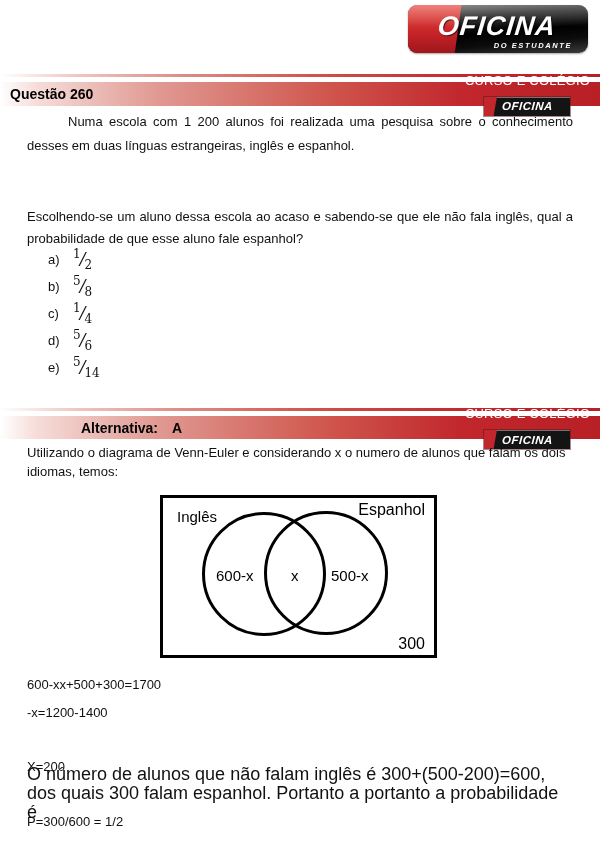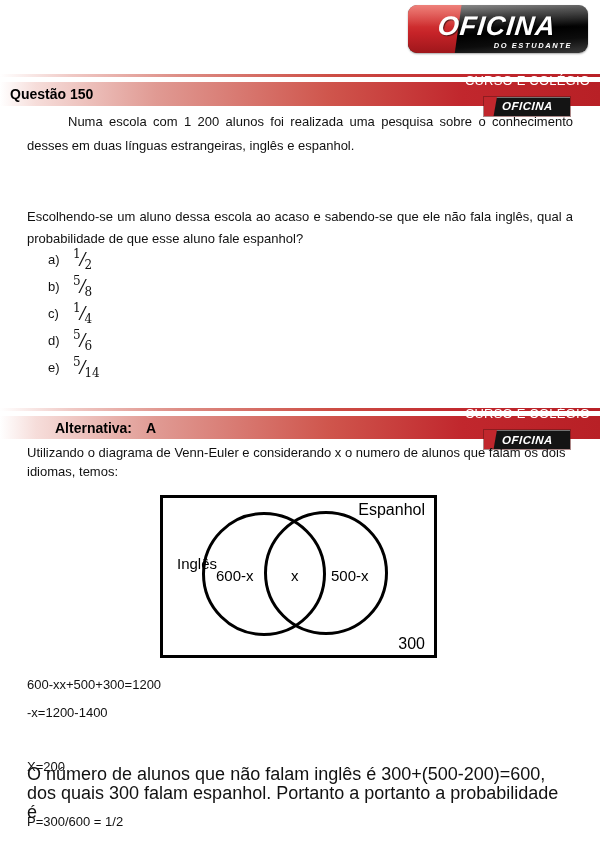--- a/index.html
+++ b/index.html
@@ -44,21 +44,21 @@
     height:3px;
     background:linear-gradient(to right,#ffffff 0%,#f0c9c5 12%,#dd8d85 30%,#cd4e45 55%,#c1272d 78%,#b82026 100%);
   }
   .bar-main {
     margin-top:5px; height:24px;
     display:flex; align-items:center; justify-content:space-between;
     background:linear-gradient(to right,#ffffff 0%,#f6ddda 6%,#e09a93 26%,#cf554c 55%,#c1272d 77%,#b82026 100%);
   }
   #answer-bar .bar-main { height:23px; }
   .bar-title { font-size:14px; font-weight:bold; color:#000; padding-left:10px; white-space:nowrap; }
-  #answer-bar .bar-title { padding-left:55px; }
+  #answer-bar .bar-title { padding-left:81px; }
   .answer-letter { margin-left:14px; }
   .bar-right { display:flex; align-items:center; gap:9px; padding-right:10px;flex-direction:column; }
   .bar-right-label { color:#ffffff; font-size:13px; letter-spacing:.2px; white-space:nowrap; }
   .mini-logo {
     position:relative; width:86px; height:19px; background:#141414;
     display:flex; align-items:center; justify-content:center; overflow:hidden;
     box-shadow:inset 0 1px 0 rgba(255,255,255,.4), 0 0 0 1px rgba(90,20,20,.5);
   }
   .mini-red { position:absolute; left:-4px; top:-2px; width:15px; height:26px; background:#c1272d; transform:skewX(-10deg); }
   .mini-text { position:relative; color:#fff; font-style:italic; font-weight:bold; font-size:11.5px; letter-spacing:.5px; transform:skewX(-4deg); }
@@ -82,21 +82,21 @@
   #sol-intro { position:absolute; left:27px; top:443px; width:546px; font-size:13px; line-height:19px; }
 
   .venn-box {
     position:absolute; left:160px; top:495px; width:277px; height:163px;
     border:3px solid #000; background:#fff;
   }
   .venn-circle { position:absolute; border:3px solid #000; border-radius:50%; }
   #venn-circle-left  { left:39px;  top:14px; width:124px; height:124px; }
   #venn-circle-right { left:101px; top:13px; width:124px; height:124px; }
   .venn-label { position:absolute; font-size:15px; color:#000; white-space:nowrap; }
-  #venn-lbl-left-set  { left:14px; top:10px;margin-top:47px; }
+  #venn-lbl-left-set  { left:14px; top:10px; }
   #venn-lbl-right-set { right:9px; top:3px; font-size:16px; }
   #venn-lbl-left-val  { left:53px; top:69px; }
   #venn-lbl-intersect { left:128px; top:69px; }
   #venn-lbl-right-val { left:168px; top:69px; }
   #venn-lbl-outside   { right:9px; bottom:2px; font-size:16px; }
 
   .eq { position:absolute; left:27px; font-size:13px; color:#111; }
   #sol-eq1 { top:677px; }
   #sol-eq2 { top:705px; }
   #sol-eq3 { top:733px;margin-top:26px; }
@@ -111,21 +111,21 @@
   <div class="logo-main">
     <span class="logo-red-accent"></span>
     <span class="logo-gloss"></span>
     <span class="logo-text">OFICINA</span>
     <span class="logo-subtext">DO ESTUDANTE</span>
   </div>
 
   <div class="bar-group" id="question-bar">
     <div class="bar-line"></div>
     <div class="bar-main">
-      <span class="bar-title">Questão 150</span>
+      <span class="bar-title">Questão 260</span>
       <span class="bar-right">
         <span class="bar-right-label">CURSO E COLÉGIO</span>
         <span class="mini-logo">
           <span class="mini-red"></span>
           <span class="mini-text">OFICINA</span>
         </span>
       </span>
     </div>
   </div>
 
@@ -175,20 +175,20 @@
     <span class="venn-label" id="venn-lbl-left-set">Inglês</span>
     <span class="venn-label" id="venn-lbl-right-set">Espanhol</span>
     <div class="venn-circle" id="venn-circle-left"></div>
     <div class="venn-circle" id="venn-circle-right"></div>
     <span class="venn-label" id="venn-lbl-left-val">600-x</span>
     <span class="venn-label" id="venn-lbl-intersect">x</span>
     <span class="venn-label" id="venn-lbl-right-val">500-x</span>
     <span class="venn-label" id="venn-lbl-outside">300</span>
   </div>
 
-  <p class="eq" id="sol-eq1">600-xx+500+300=1200</p>
+  <p class="eq" id="sol-eq1">600-xx+500+300=1700</p>
   <p class="eq" id="sol-eq2">-x=1200-1400</p>
   <p class="eq" id="sol-eq3">X=200</p>
 
   <p id="sol-conclusion">O número de alunos que não falam inglês é 300+(500-200)=600, dos quais 300 falam espanhol. Portanto a portanto a probabilidade é</p>
   <p id="sol-result">P=300/600 = 1/2</p>
 
 </div>
 
 </body></html>

